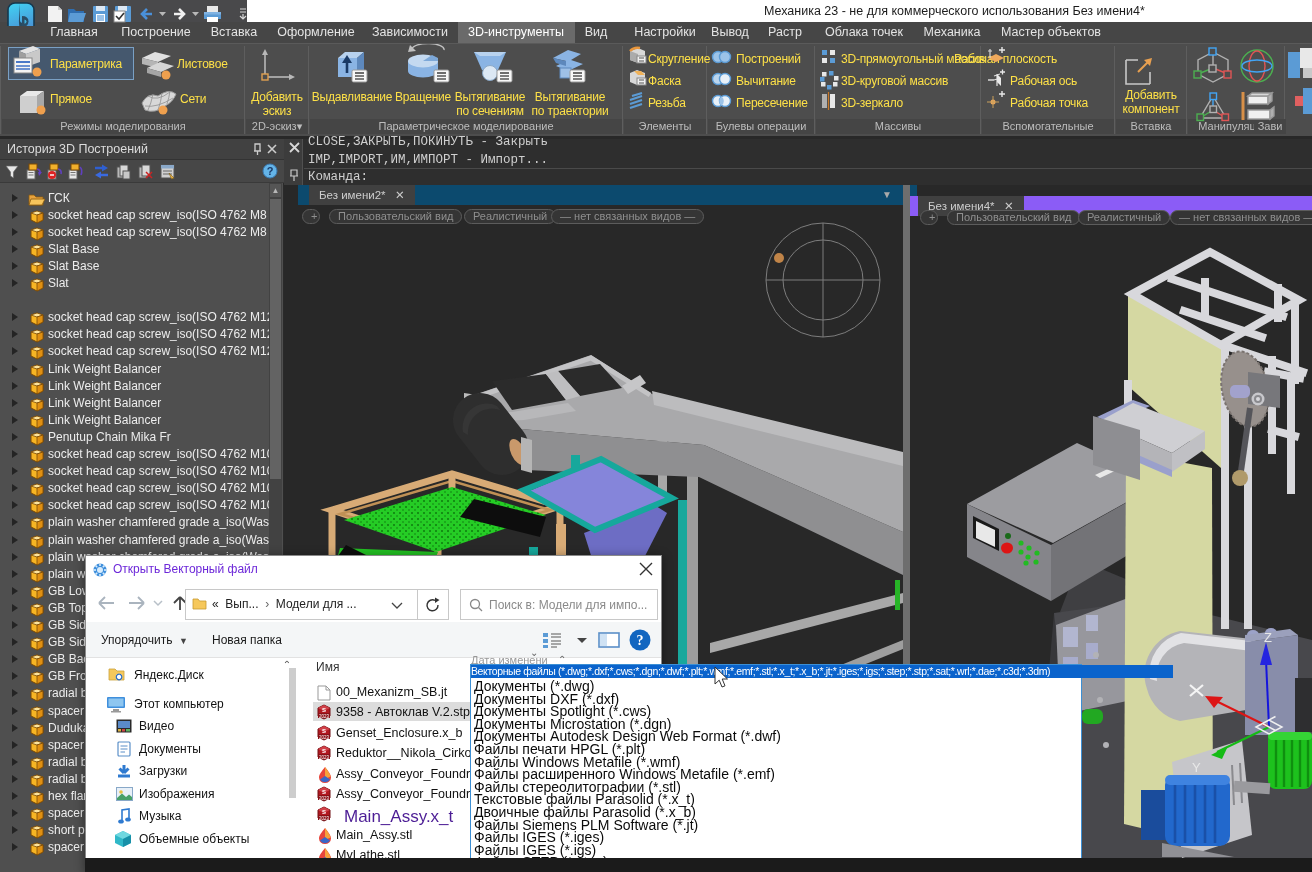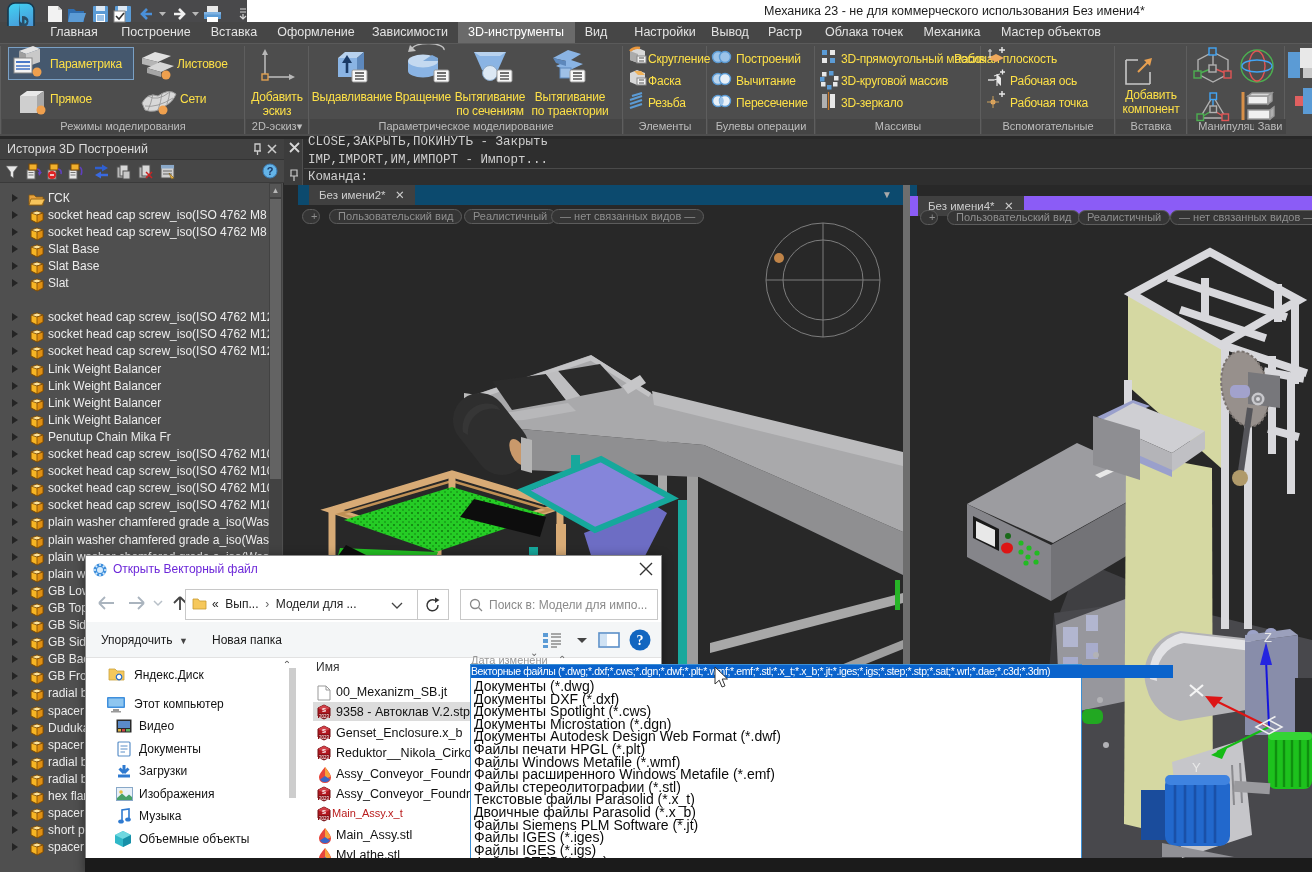--- a/index.html
+++ b/index.html
@@ -1202,21 +1202,21 @@
       <div class="abs" style="left:250px;top:231.0px;font-size:12.5px;color:#111;white-space:nowrap">Assy_Conveyor_Foundr...</div>
     <div class="abs" style="left:231px;top:250.4px;width:20px;height:17px">
         <svg class="abs" style="left:-1px;top:0" width="16" height="17" viewBox="0 0 16 17">
           <polygon points="2,4 8,1 14,4 14,12 8,15 2,12" fill="#b01820" stroke="#701014"></polygon>
           <polygon points="2,4 8,7 14,4 8,1" fill="#d04048"></polygon>
           <rect x="2" y="9" width="12" height="5" fill="#8a1016"></rect>
           <text x="8" y="13.5" font-size="4.5" fill="#fff" text-anchor="middle" font-family="Liberation Sans">2023</text>
           <text x="8" y="8" font-size="6" fill="#fff" text-anchor="middle" font-weight="bold" font-family="Liberation Sans">S</text>
         </svg>
       </div>
-      <div class="abs" style="left:246px;top:251.4px;font-size:11px;color:#b91c1c;white-space:nowrap">Main_Assy.x_t</div>
+      <div class="abs" style="left:258px;top:251.4px;font-size:17px;color:#4c1d95;white-space:nowrap">Main_Assy.x_t</div>
     <div class="abs" style="left:231px;top:270.8px;width:20px;height:17px">
         <svg class="abs" style="left:1px;top:0" width="14" height="17" viewBox="0 0 14 17">
           <path d="M7,1 C10,5 13,8 13,11.5 A6,5.5 0 0 1 1,11.5 C1,8 4,5 7,1 Z" fill="#e8453c"></path>
           <path d="M7,1 C9.5,4.5 12,7.5 12.6,10.5 L7,13 Z" fill="#f6a13c"></path>
           <path d="M2,13.5 a5.5,4.5 0 0 0 10,0 L7,10 Z" fill="#3a66c8"></path>
         </svg>
       </div>
       <div class="abs" style="left:250px;top:271.8px;font-size:12.5px;color:#111;white-space:nowrap">Main_Assy.stl</div>
     <div class="abs" style="left:231px;top:291.2px;width:20px;height:17px">
         <svg class="abs" style="left:1px;top:0" width="14" height="17" viewBox="0 0 14 17">

